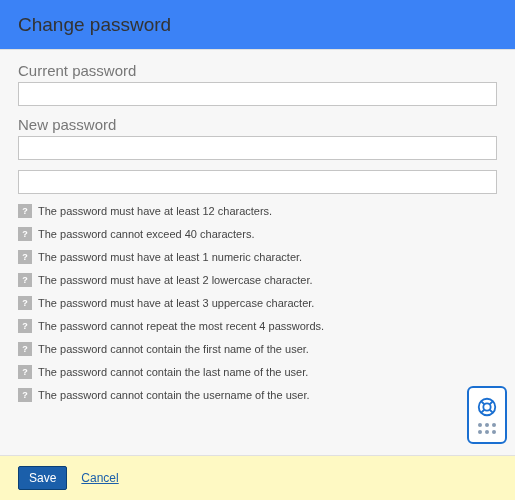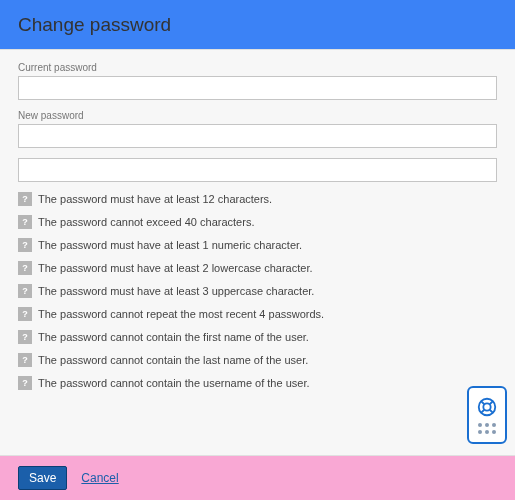--- a/index.html
+++ b/index.html
@@ -23,21 +23,21 @@
       color: #333;
     }
     .content {
       padding: 12px 18px 8px;
     }
     .field-group {
       margin-bottom: 10px;
     }
     .field-label {
       display: block;
-      font-size: 10px;
+      font-size: 15px;
       color: #777;
       margin-bottom: 3px;
     }
     .field-input {
       width: 100%;
       height: 24px;
       border: 1px solid #c5c5c5;
       padding: 3px 6px;
       font-size: 12px;
       background: #fff;
@@ -74,21 +74,21 @@
     }
     .footer {
       border-top: 1px solid #e0e0e0;
       padding: 10px 18px;
       display: flex;
       gap: 14px;
       position: absolute;
       left: 0;
       right: 0;
       bottom: 0;
-      background: #f9a8d4;
+      background: #fef9c3;
     }
     .btn-save {
       background: #1b5faa;
       border: 1px solid #0b3f74;
       color: #fff;
       font-size: 12px;
       padding: 4px 10px;
       border-radius: 2px;
       cursor: pointer;
     }

